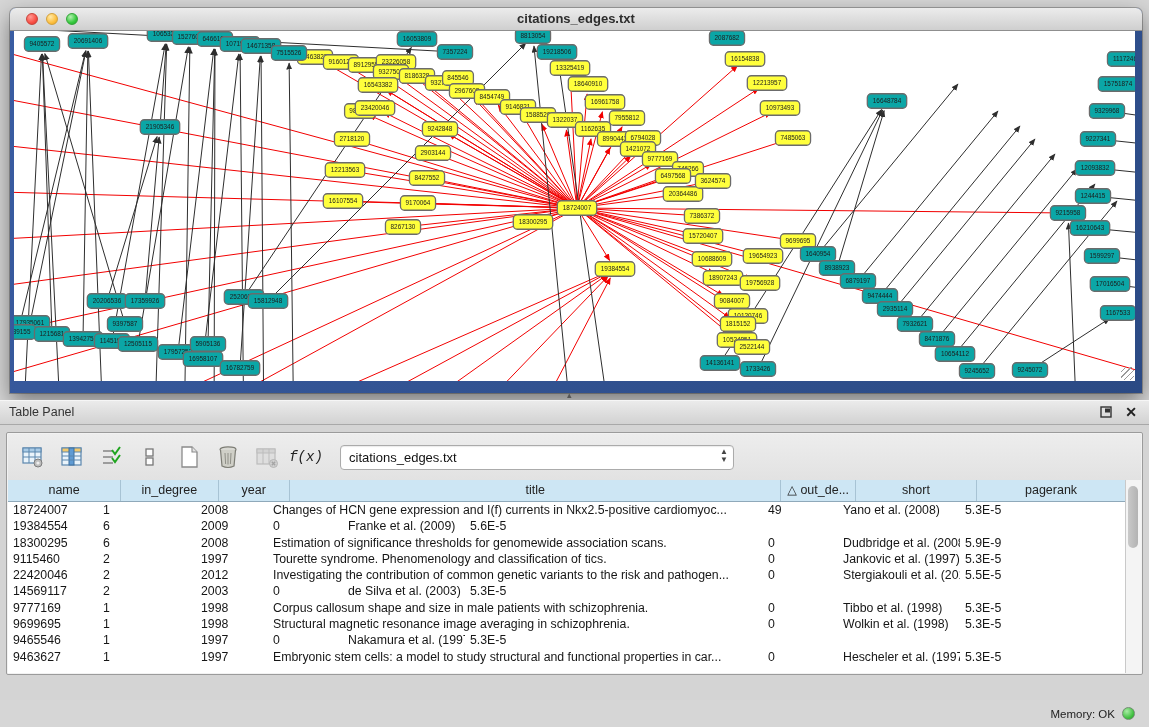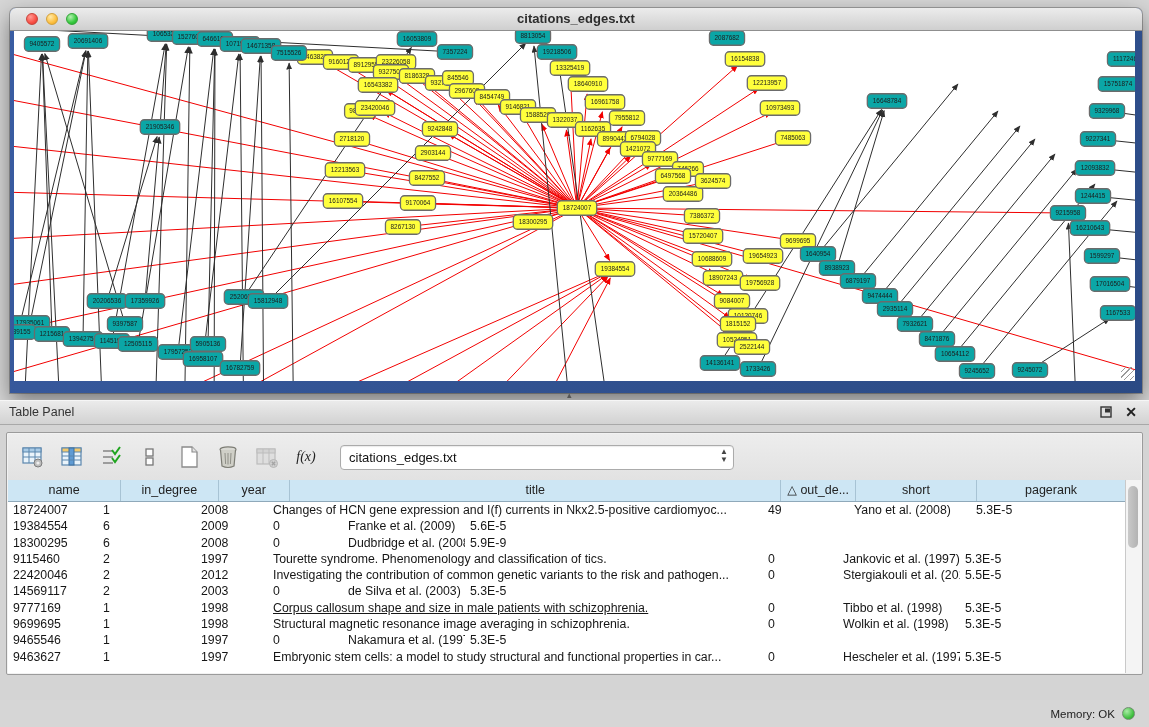--- a/index.html
+++ b/index.html
@@ -56,21 +56,21 @@
     border:1px solid #9b9b9b;background:#ffffff;border-radius:2px;
     box-shadow:inset 0 0 0 1px #f2f2f2;
   }
   .toolbar{
     position:absolute;left:1px;right:1px;top:1px;height:46px;
     background:linear-gradient(#ededed,#e2e2e2);
     display:flex;align-items:center;gap:13px;padding-left:12px;box-sizing:border-box;
   }
   .tb-icon{width:26px;height:26px;display:flex;align-items:center;justify-content:center;}
   .tb-icon svg{display:block;}
-  .fx-label{font-size:14px;color:#222;font-family:Liberation Serif, serif;font-style:italic;}
+  .fx-label{font-size:14px;color:#222;font-family:Liberation Mono, monospace;font-style:italic;}
   .net-select{
     margin-left:8px;width:392px;height:23px;background:#ffffff;
     border:1px solid #ababab;border-radius:4px;position:relative;
     display:flex;align-items:center;box-shadow:inset 0 1px 1px rgba(0,0,0,.08);
   }
   .net-select .sel-text{font-size:13px;color:#111;padding-left:8px;}
   .net-select .spin{
     position:absolute;right:5px;top:2px;display:flex;flex-direction:column;line-height:8px;
     font-size:8px;color:#444;
   }
@@ -808,35 +808,36 @@
           <div class="hcell" style="width: 122px;">short</div>
           <div class="hcell" style="width: 150px;">pagerank</div>
         </div>
       <div id="grid-body">
           <div class="grid-row">
             <div class="cell" style="width: 90px;">18724007</div>
             <div class="cell" style="width: 98px;">1</div>
             <div class="cell" style="width: 72px;">2008</div>
             <div class="cell" style="width: 495px;">Changes of HCN gene expression and I(f) currents in Nkx2.5-positive cardiomyoc...</div>
             <div class="cell" style="width: 75px;">49</div>
-            <div class="cell" style="width: 122px; margin-left: 11px;">Yano et al. (2008)</div>
+            <div class="cell" style="width: 122px;">Yano et al. (2008)</div>
             <div class="cell" style="width: 150px;">5.3E-5</div>
           </div>
           <div class="grid-row">
             <div class="cell" style="width: 90px;">19384554</div>
             <div class="cell" style="width: 98px;">6</div>
             <div class="cell" style="width: 72px;">2009</div>
             <div class="cell" style="width: 75px;">0</div>
             <div class="cell" style="width: 122px;">Franke et al. (2009)</div>
             <div class="cell" style="width: 150px;">5.6E-5</div>
           </div>
           <div class="grid-row">
             <div class="cell" style="width: 90px;">18300295</div>
             <div class="cell" style="width: 98px;">6</div>
             <div class="cell" style="width: 72px;">2008</div>
+            <div class="cell" style="width: 495px;">Estimation of significance thresholds for genomewide association scans.</div>
             <div class="cell" style="width: 75px;">0</div>
             <div class="cell" style="width: 122px;">Dudbridge et al. (2008)</div>
             <div class="cell" style="width: 150px;">5.9E-9</div>
           </div>
           <div class="grid-row">
             <div class="cell" style="width: 90px;">9115460</div>
             <div class="cell" style="width: 98px;">2</div>
             <div class="cell" style="width: 72px;">1997</div>
             <div class="cell" style="width: 495px;">Tourette syndrome. Phenomenology and classification of tics.</div>
             <div class="cell" style="width: 75px;">0</div>
@@ -857,21 +858,21 @@
             <div class="cell" style="width: 98px;">2</div>
             <div class="cell" style="width: 72px;">2003</div>
             <div class="cell" style="width: 75px;">0</div>
             <div class="cell" style="width: 122px;">de Silva et al. (2003)</div>
             <div class="cell" style="width: 150px;">5.3E-5</div>
           </div>
           <div class="grid-row">
             <div class="cell" style="width: 90px;">9777169</div>
             <div class="cell" style="width: 98px;">1</div>
             <div class="cell" style="width: 72px;">1998</div>
-            <div class="cell" style="width: 495px; text-decoration: underline;">Corpus callosum shape and size in male patients with schizophrenia.</div>
+            <div class="cell" style="width: 495px;">Corpus callosum shape and size in male patients with schizophrenia.</div>
             <div class="cell" style="width: 75px;">0</div>
             <div class="cell" style="width: 122px;">Tibbo et al. (1998)</div>
             <div class="cell" style="width: 150px;">5.3E-5</div>
           </div>
           <div class="grid-row">
             <div class="cell" style="width: 90px;">9699695</div>
             <div class="cell" style="width: 98px;">1</div>
             <div class="cell" style="width: 72px;">1998</div>
             <div class="cell" style="width: 495px;">Structural magnetic resonance image averaging in schizophrenia.</div>
             <div class="cell" style="width: 75px;">0</div>

